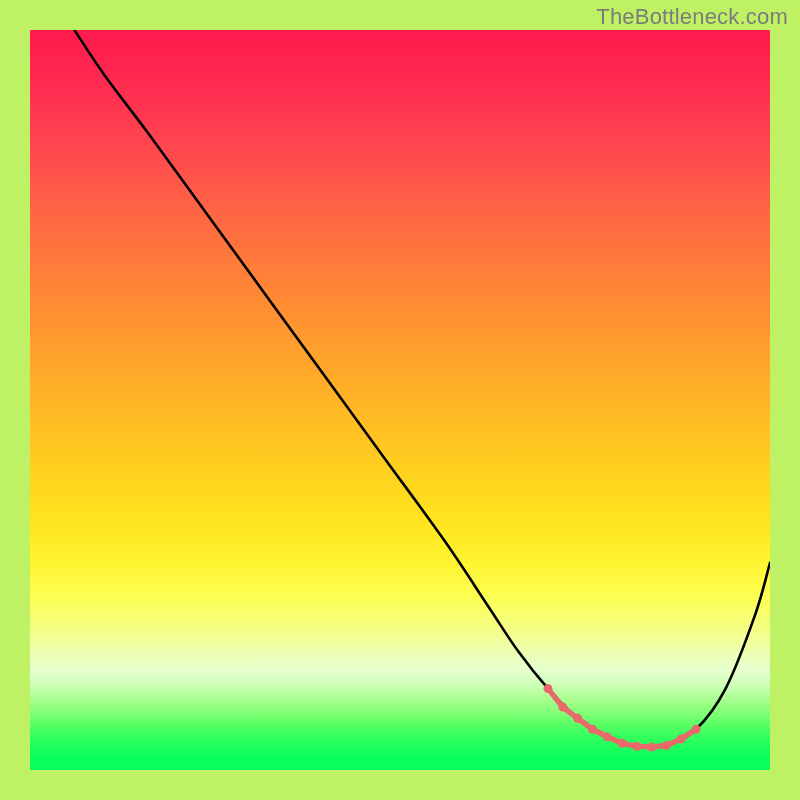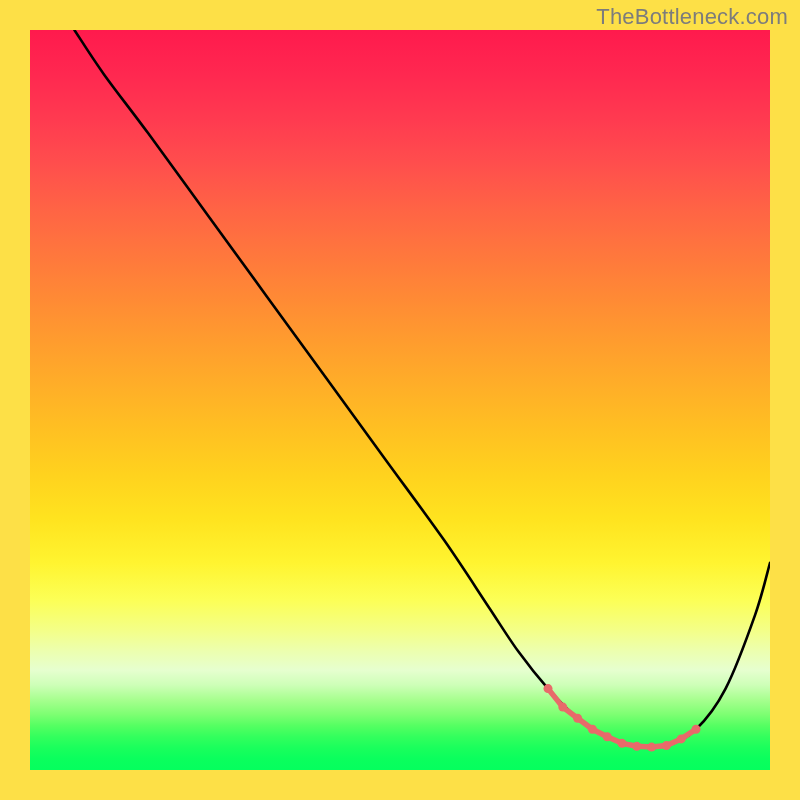--- a/index.html
+++ b/index.html
@@ -7,21 +7,21 @@
     padding: 0;
     width: 800px;
     height: 800px;
     background: #000;
     overflow: hidden;
   }
   .chart-container {
     position: relative;
     width: 800px;
     height: 800px;
-    background: #fde047;
+    background: #bef264;
   }
   .watermark {
     position: absolute;
     top: 4px;
     right: 12px;
     color: #7c7c7c;
     font-family: Arial, Helvetica, sans-serif;
     font-size: 22px;
     font-weight: 500;
     letter-spacing: 0.2px;

